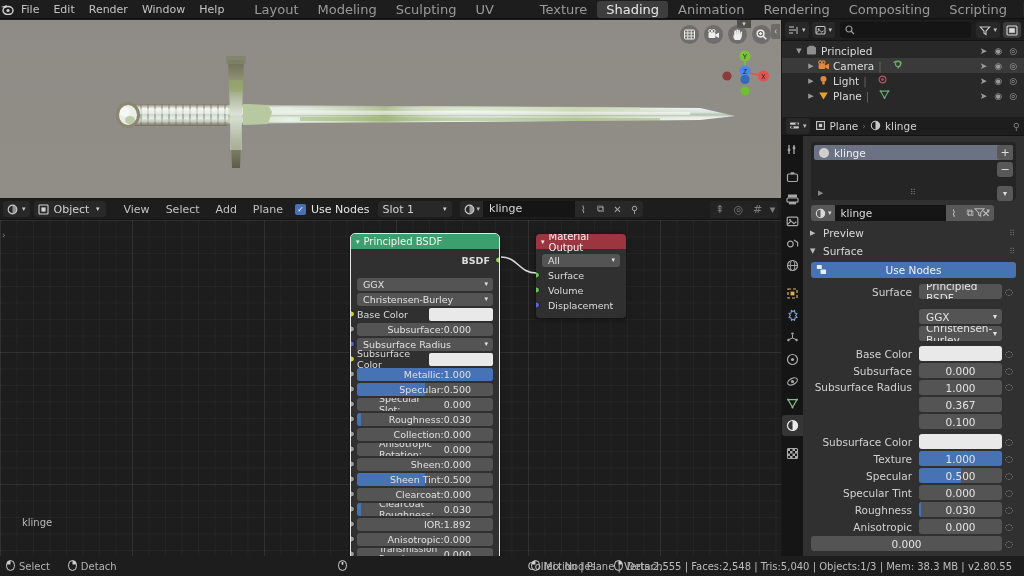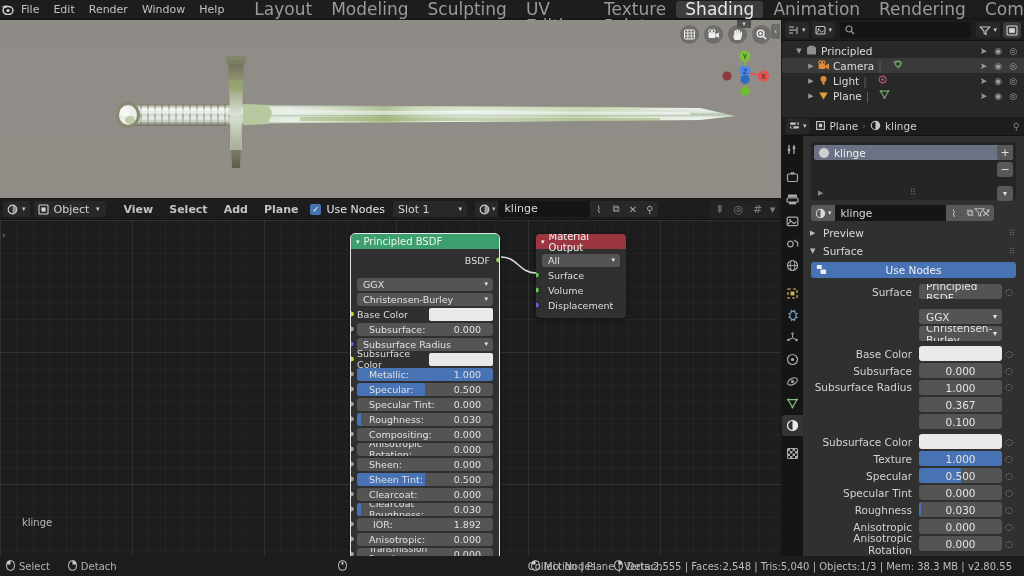--- a/index.html
+++ b/index.html
@@ -19,21 +19,21 @@
     position: absolute; left: 0; top: 0; width: 1024px; height: 19px;
     background: #1d1d1d; display: flex; align-items: center;
     border-bottom: 1px solid #131313;
   }
   .blender-logo { width: 24px; display: flex; justify-content: center; align-items: center; color: #d0d0d0; font-size: 13px; }
   .menu-item {
     padding: 0 7px; height: 19px; line-height: 19px; color: #c3c3c3; font-size: 11px;
   }
   .wstabs { display: flex; align-items: center; margin-left: 14px; height: 19px; }
   .wstab {
-    padding: 0 9px; height: 17px; line-height: 17px; color: #9a9a9a; font-size: 17px;
+    padding: 0 9px; height: 17px; line-height: 17px; color: #9a9a9a; font-size: 13px;
     border-radius: 3px; margin-right: 1px;
   }
   .wstab.active { background: #3d3d3d; color: #e8e8e8; }
   .topbar-right { margin-left: auto; display: flex; align-items: center; padding-right: 4px; }
   .scene-block { display: flex; align-items: center; margin-left: 6px; }
   .id-icon {
     background: #282828; border-radius: 3px 0 0 3px; height: 16px; display: flex; align-items: center;
     padding: 0 3px 0 4px; color: #b5b5b5; font-size: 10px; gap: 2px;
   }
   .id-field {
@@ -77,21 +77,21 @@
     border-bottom: 1px solid #131313;
   }
   .nh-drop {
     background: #282828; height: 16px; border-radius: 3px; display: flex; align-items: center;
     padding: 0 4px; gap: 3px; color: #c8c8c8; font-size: 10px; margin-right: 4px;
   }
   .nh-sel {
     background: #282828; height: 16px; border-radius: 3px; display: flex; align-items: center;
     padding: 0 6px 0 4px; gap: 5px; color: #d2d2d2; font-size: 11px; margin-right: 10px; min-width: 72px;
   }
-  .nh-menu { padding: 0 8px; color: #c3c3c3; font-size: 11px; height: 21px; line-height: 21px; font-weight: bold; }
+  .nh-menu { padding: 0 8px; color: #c3c3c3; font-size: 11px; height: 21px; line-height: 21px; }
   .nh-check { display: flex; align-items: center; gap: 5px; margin: 0 8px 0 4px; }
   .cbox {
     width: 11px; height: 11px; border-radius: 2px; background: #4772b3;
     display: flex; align-items: center; justify-content: center; color: #fff; font-size: 8px;
   }
   .nh-slot {
     background: #282828; height: 16px; border-radius: 3px; display: flex; align-items: center;
     justify-content: space-between; padding: 0 5px; color: #d2d2d2; font-size: 11px;
     min-width: 74px; margin-right: 8px;
   }
@@ -125,22 +125,22 @@
     height: 15px; display: flex; align-items: center; padding: 0 5px; gap: 4px;
     font-size: 10px; color: #f2f2f2;
   }
   .node-body { background: #303030; padding: 3px 0 5px 0; }
   .node-row {
     position: relative; height: 14px; margin: 1px 6px; display: flex; align-items: center;
     font-size: 9.5px;
   }
   .nrow-field {
     flex: 1; height: 13px; background: #545454; border-radius: 3px;
-    display: flex; align-items: center; justify-content: space-between;
-    padding: 0 12px; color: #e0e0e0; font-size: 9.5px; position: relative; overflow: hidden;
+    display: flex; align-items: center; justify-content: flex-end;
+    padding: 0 22px; color: #e0e0e0; font-size: 9.5px; position: relative; overflow: hidden;
   }
   .nrow-field .fill {
     position: absolute; left: 0; top: 0; bottom: 0; background: #4772b3;
   }
   .nrow-field .lbl, .nrow-field .val { position: relative; z-index: 2; }
   .nrow-color { flex: 1; display: flex; align-items: center; gap: 6px; }
   .nrow-color .cname { width: 66px; color: #dcdcdc; font-size: 9.5px; }
   .nrow-color .swatch { flex: 1; height: 13px; background: #e9e9e9; border-radius: 2px; }
   .nrow-plain { flex: 1; color: #dcdcdc; font-size: 9.5px; padding-left: 6px; }
   .nrow-drop {
@@ -525,21 +525,21 @@
     <div class="canvas-breadcrumb">klinge</div>
 
     <div class="node" style="left:351px; top:14px; width:148px; outline:1px solid #e6e6e6; outline-offset:0px;">
       <div class="node-head" style="background:#3c9f6e;">
         <span style="font-size:7px">▾</span>
         <span>Principled BSDF</span>
       </div>
       <div class="node-body">
 
         <div class="node-row" style="justify-content:flex-end;">
-          <span class="nrow-plain" style="text-align:right;padding-right:3px;">BSDF</span>
+          <span class="nrow-plain" style="text-align:right;padding-right:3px;font-weight:bold;">BSDF</span>
           <span class="sock out" style="background:#9bce62;"></span>
         </div>
         <div style="height:8px"></div>
 
         <div class="node-row">
           <div class="nrow-drop">
             <span>GGX</span>
             <span style="font-size:7px">▾</span>
           </div>
         </div>
@@ -598,39 +598,39 @@
             <span class="fill" style="width:50%"></span>
             <span class="lbl">Specular:</span>
             <span class="val">0.500</span>
           </div>
         </div>
 
         <div class="node-row">
           <span class="sock in" style="background:#9a9a9a;"></span>
           <div class="nrow-field">
             <span class="fill" style="width:0%"></span>
-            <span class="lbl">Specular Tint:</span>
+            <span class="lbl">Specular Slot:</span>
             <span class="val">0.000</span>
           </div>
         </div>
 
         <div class="node-row">
           <span class="sock in" style="background:#9a9a9a;"></span>
           <div class="nrow-field">
             <span class="fill" style="width:3%"></span>
             <span class="lbl">Roughness:</span>
             <span class="val">0.030</span>
           </div>
         </div>
 
         <div class="node-row">
           <span class="sock in" style="background:#9a9a9a;"></span>
           <div class="nrow-field">
             <span class="fill" style="width:0%"></span>
-            <span class="lbl">Compositing:</span>
+            <span class="lbl">Collection:</span>
             <span class="val">0.000</span>
           </div>
         </div>
 
         <div class="node-row">
           <span class="sock in" style="background:#9a9a9a;"></span>
           <div class="nrow-field">
             <span class="fill" style="width:0%"></span>
             <span class="lbl">Anisotropic Rotation:</span>
             <span class="val">0.000</span>
@@ -1160,21 +1160,20 @@
     <div class="prow">
       <span class="plabel">Anisotropic</span>
       <span class="pfield">
         <span class="fill" style="width:0%"></span>
         <span>0.000</span>
       </span>
       <span class="panim">◌</span>
     </div>
 
     <div class="prow">
-      <span class="plabel">Anisotropic Rotation</span>
       <span class="pfield">
         <span class="fill" style="width:0%"></span>
         <span>0.000</span>
       </span>
       <span class="panim">◌</span>
     </div>
   </div>
 
   <div class="statusbar">
     <div class="sb-item">

